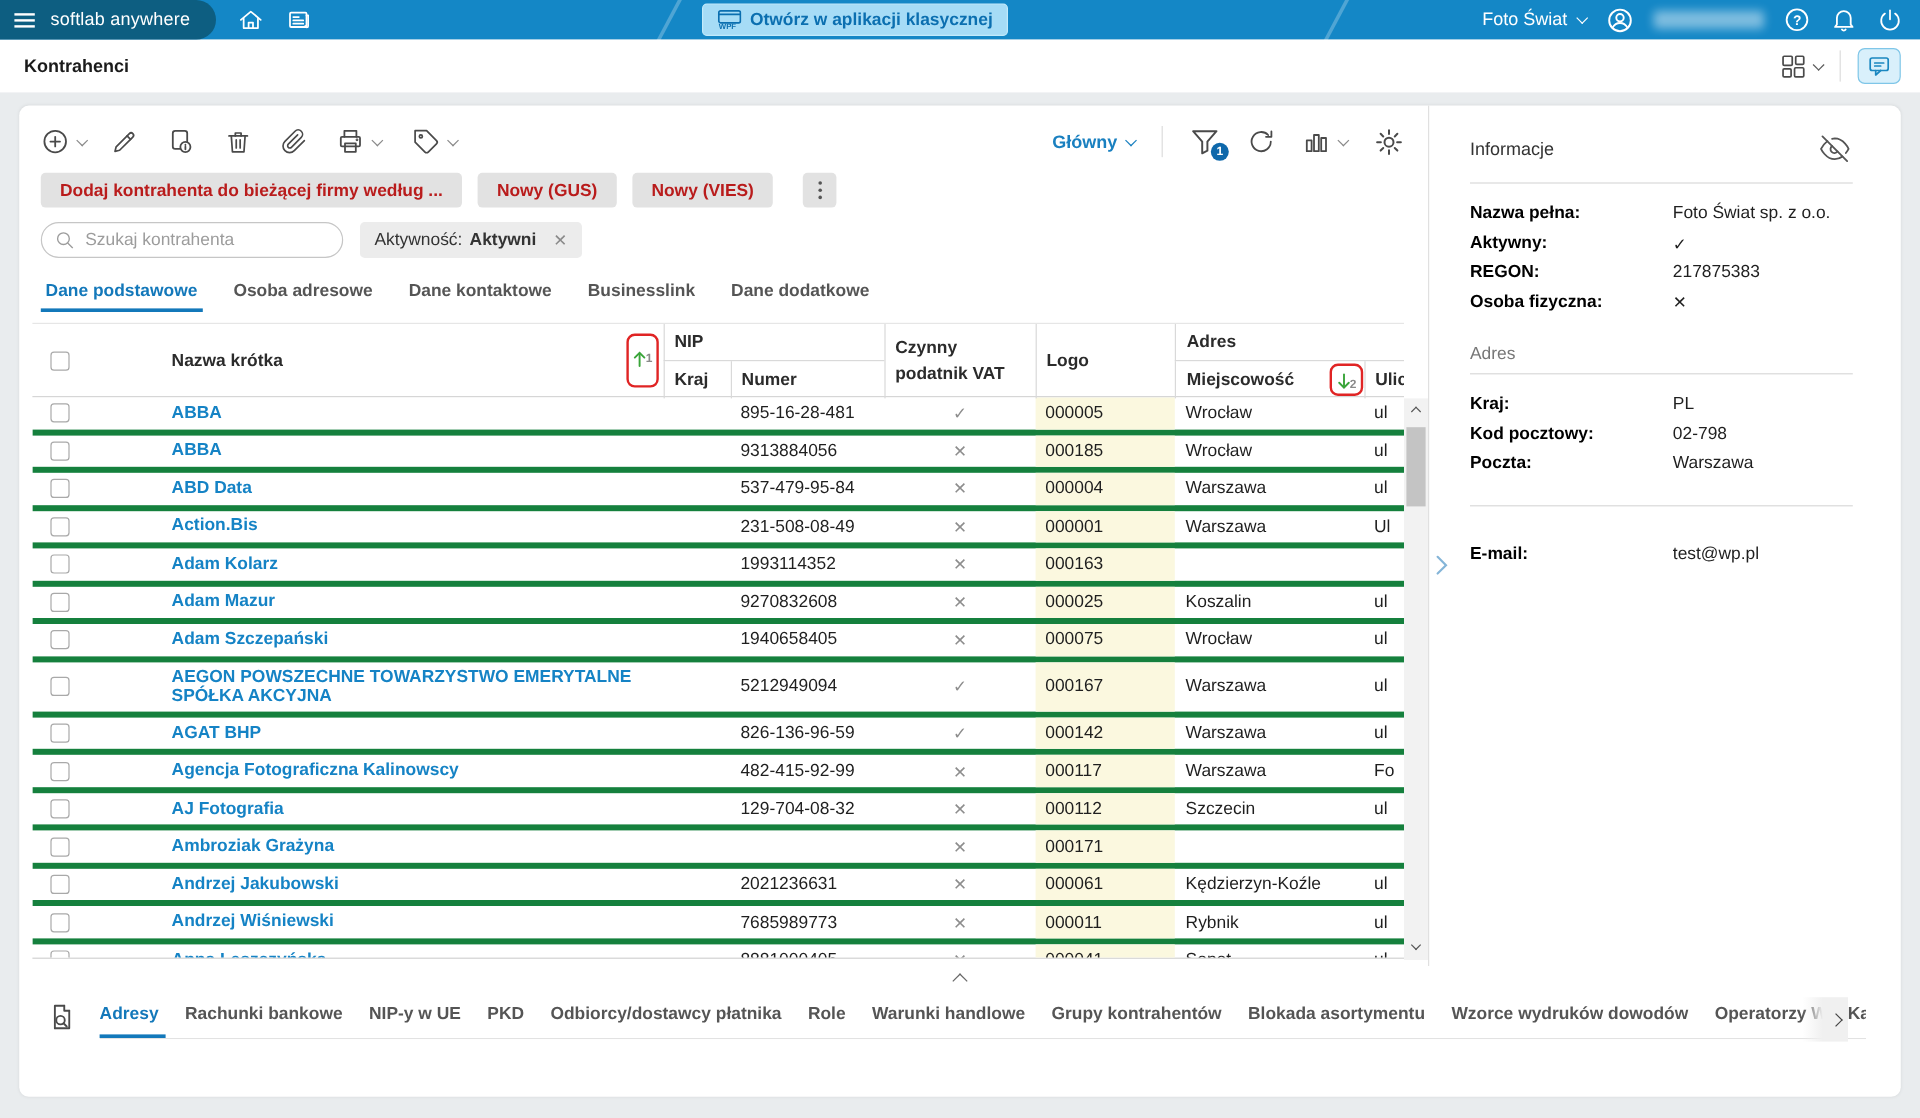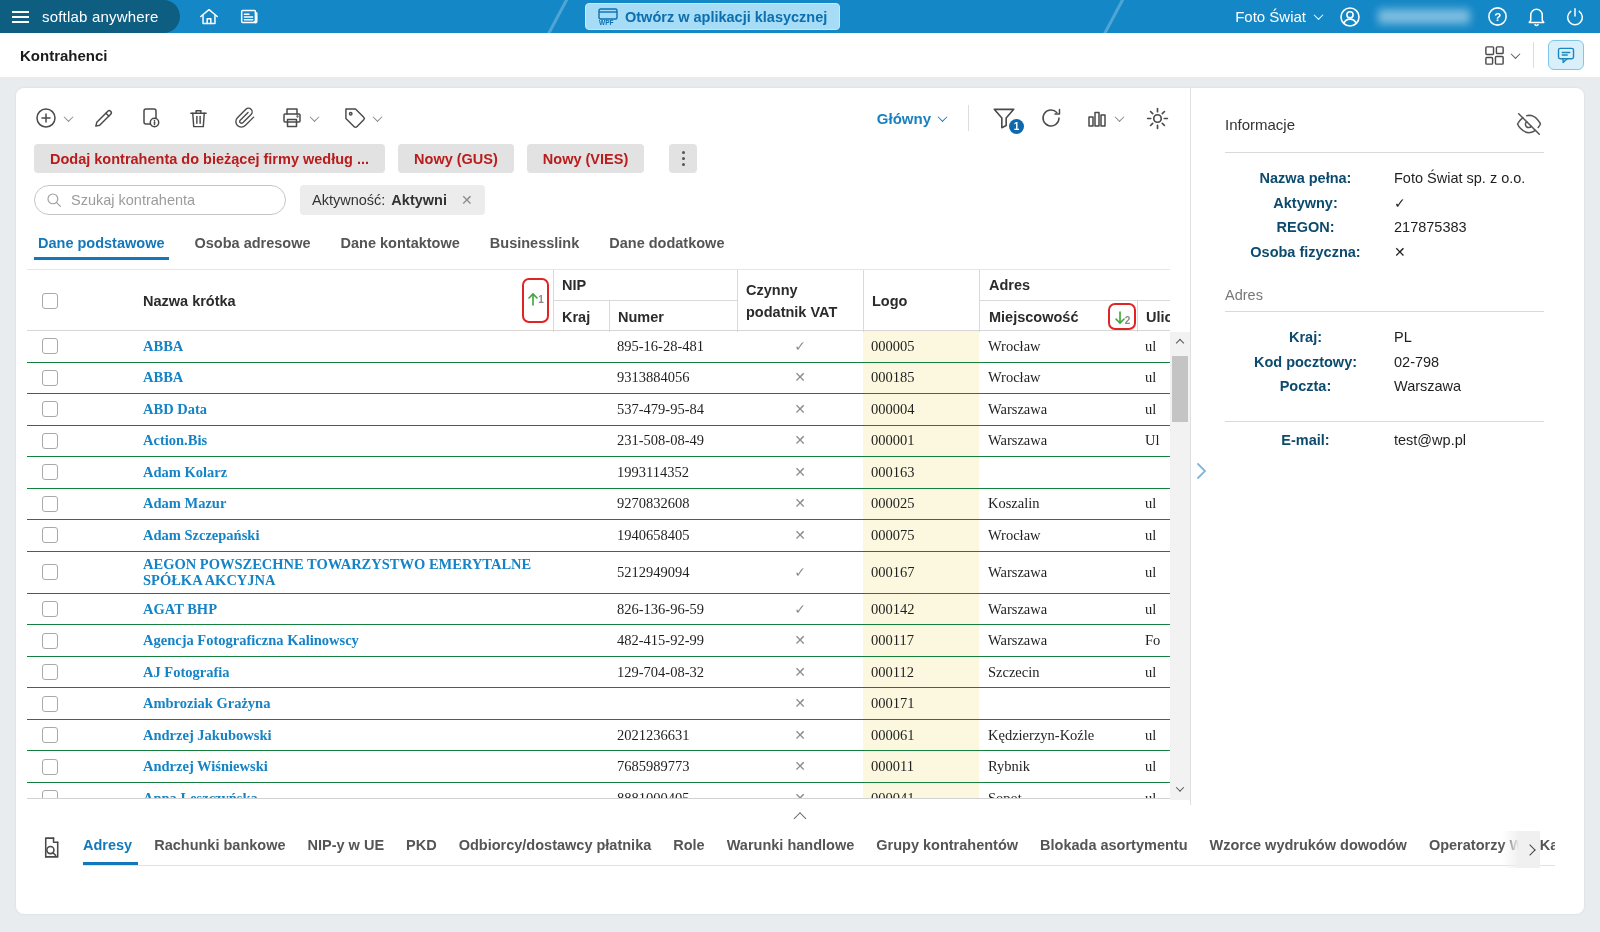--- a/index.html
+++ b/index.html
@@ -88,21 +88,21 @@
     font-size:14.5px; font-weight:bold; color:#2b2b2b; }
   .hc { display:flex; align-items:center; overflow:hidden; }
   .bl { border-left:1px solid #d9d9d9; }
   .rs { grid-row:1 / span 2; }
   .cb { width:16px; height:16px; border:1px solid #a9a9a9; border-radius:3px; background:#fff; display:inline-block; cursor:pointer; }
   .sort-badge { position:absolute; display:flex; align-items:flex-start; justify-content:center;
     border:2.5px solid #e02424; border-radius:7px; background:rgba(255,255,255,.85); }
   .sort-badge .num { font-size:10px; font-weight:bold; color:#8a8a8a; margin-top:14px; margin-left:-1px; }
   .tbody { width:1143px; height:468px; overflow:hidden; border-bottom:1px solid #d2d2d2; }
   .trow { display:grid; grid-template-columns:46px 64px 416px 56px 128px 126px 116px 158px 33px;
-    border-bottom:1px solid #15803d; min-height:31.5px; align-items:stretch; cursor:default;font-family:Liberation Serif, serif; }
+    border-bottom:5px solid #15803d; min-height:31.5px; align-items:stretch; cursor:default; }
   .c { display:flex; align-items:center; overflow:hidden; font-size:14.5px; color:#1f1f1f; white-space:nowrap; }
   .c-check { justify-content:center; }
   .c-name a { color:#1583c5; font-weight:bold; text-decoration:none; white-space:normal; line-height:1.15;
     padding:4px 10px 4px 6px; cursor:pointer; }
   .c-numer { padding-left:8px; }
   .c-vat { justify-content:center; }
   .mark { color:#8d8d8d; font-size:14px; }
   .c-logo { background:#fbf8df; padding-left:8px; }
   .c-city { padding-left:9px; }
   .c-street { padding-left:8px; }
@@ -112,21 +112,21 @@
   .vscroll .arr.top { top:2px; } .vscroll .arr.bot { bottom:2px; }
   .vscroll .thumb { position:absolute; left:2px; top:24px; width:16px; height:66px; background:#c4c4c4; cursor:pointer; }
 
   
   .panel { width:394px; border-left:1px solid #e0e0e0; position:relative; font-size:14.5px; }
   .panel-head { display:flex; align-items:center; justify-content:space-between; padding:23px 42px 0 34px; }
   .panel-title { font-size:15px; color:#333; }
   .pdiv { border-top:1px solid #d9d9d9; margin:15px 40px 0 34px; }
   .pfields { margin-top:13px; }
   .pfield { display:flex; padding:0 40px 0 34px; line-height:24.5px; }
-  .pfield .lbl { width:161px; text-align:center; font-weight:bold; color:#0c4a6e; flex:none; }
+  .pfield .lbl { width:161px; text-align:left; font-weight:bold; color:#000000; flex:none; }
   .pfield .val { margin-left:8px; color:#1f1f1f; }
   .psec-title { color:#777; padding-left:34px; margin-top:23px; }
   .panel-expander { position:absolute; left:2px; top:372px; color:#85b5d8; cursor:pointer; }
 
   
   .bottom-bar { position:relative; height:109px; }
   .collapse-up { position:absolute; left:50%; top:4px; transform:translateX(-50%); color:#666; cursor:pointer; }
   .bbar-row { position:absolute; left:24px; right:0; top:26px; display:flex; align-items:flex-start; gap:18px; }
   .bbar-tabs-clip { overflow:hidden; width:1472px; }
   .bbar-tabs { display:flex; gap:22px; list-style:none; border-bottom:1px solid #e2e2e2; padding-bottom:0; white-space:nowrap; }
@@ -720,21 +720,21 @@
           <div class="pfield">
             <span class="lbl">Kod pocztowy:</span>
             <span class="val">02-798</span>
           </div>
           <div class="pfield">
             <span class="lbl">Poczta:</span>
             <span class="val">Warszawa</span>
           </div>
         </div>
       <div class="pdiv" style="margin-top:22px"></div>
-      <div class="pfields" style="margin-top:6px">
+      <div class="pfields" style="margin-top:28px">
           <div class="pfield">
             <span class="lbl">E-mail:</span>
             <span class="val">test@wp.pl</span>
           </div>
         </div>
       <span class="panel-expander">
         <svg width="16" height="22" viewBox="0 0 16 22" style="stroke:#85b5d8;fill:none;stroke-width:1.8;stroke-linecap:round">
             <polyline points="5,4 12,11 5,18"></polyline>
           </svg>
       </span>

